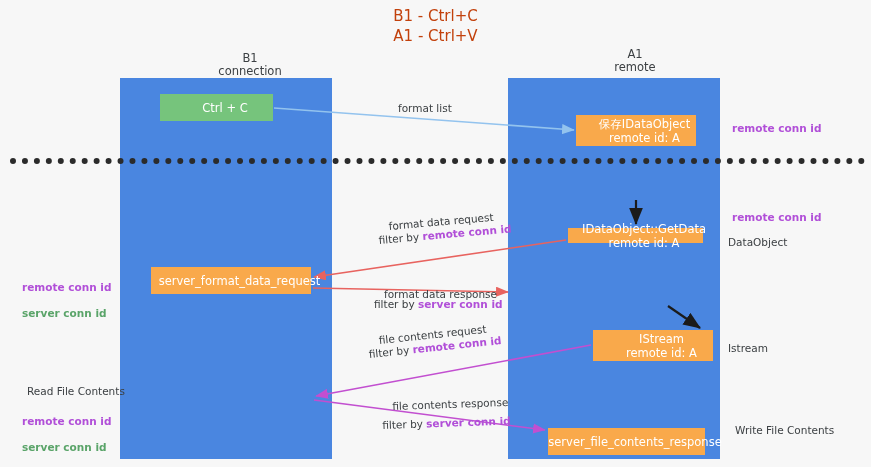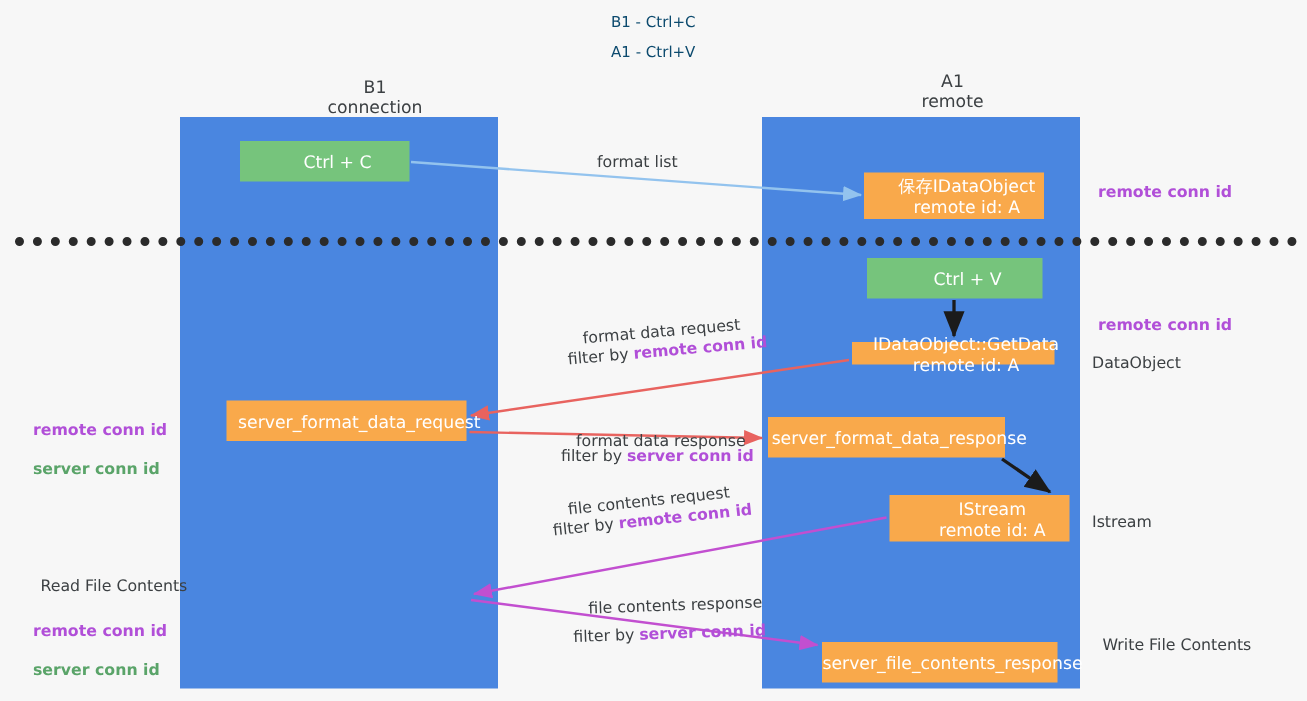--- a/index.html
+++ b/index.html
@@ -9,21 +9,21 @@
     font-family:"DejaVu Sans","Liberation Sans",sans-serif;
     position:relative;overflow:hidden;
     color:#3c4043;
   }
   #stage{position:absolute;left:0;top:0;width:871px;height:467px;}
   .abs{position:absolute;}
 
   
   #title{
     left:0;top:6px;width:871px;text-align:center;
-    font-size:10px;line-height:20px;color:#0c4a6e;
+    font-size:15px;line-height:20px;color:#c2410c;
     white-space:pre-line;
   }
 
   
   .col-head{
     font-size:11.5px;line-height:13px;text-align:center;color:#3c4043;
     white-space:pre-line;
   }
   #head-b1{left:150px;top:52px;width:200px;text-align:center;}
   #head-a1{left:535px;top:48px;width:200px;}
@@ -145,25 +145,23 @@
     <path d="M591,345 L316,396" stroke="#c24fd0" stroke-width="1.6" fill="none" marker-end="url(#ah-mag)"></path>
 
     <path d="M314,400 L545,430" stroke="#c24fd0" stroke-width="1.6" fill="none" marker-end="url(#ah-mag)"></path>
   </svg>
 
   <div class="abs" id="divider"></div>
 
   <div class="node green" id="n-ctrlc">Ctrl + C</div>
   <div class="node orange" id="n-save">保存IDataObject
 remote id: A</div>
-  <div class="node green" id="n-ctrlv">Ctrl + V</div>
   <div class="node orange" id="n-getdata">IDataObject::GetData
 remote id: A</div>
   <div class="node orange" id="n-sfdreq">server_format_data_request</div>
-  <div class="node orange" id="n-sfdres">server_format_data_response</div>
   <div class="node orange" id="n-istream">IStream
 remote id: A</div>
   <div class="node orange" id="n-sfcres">server_file_contents_response</div>
 
   <div class="abs edge-label" id="e-formatlist">format list</div>
 
   <div class="abs edge-label" id="e-fdreq">
     <span>format data request</span>
   </div>
   <div class="abs edge-label" id="e-fdreq2">

